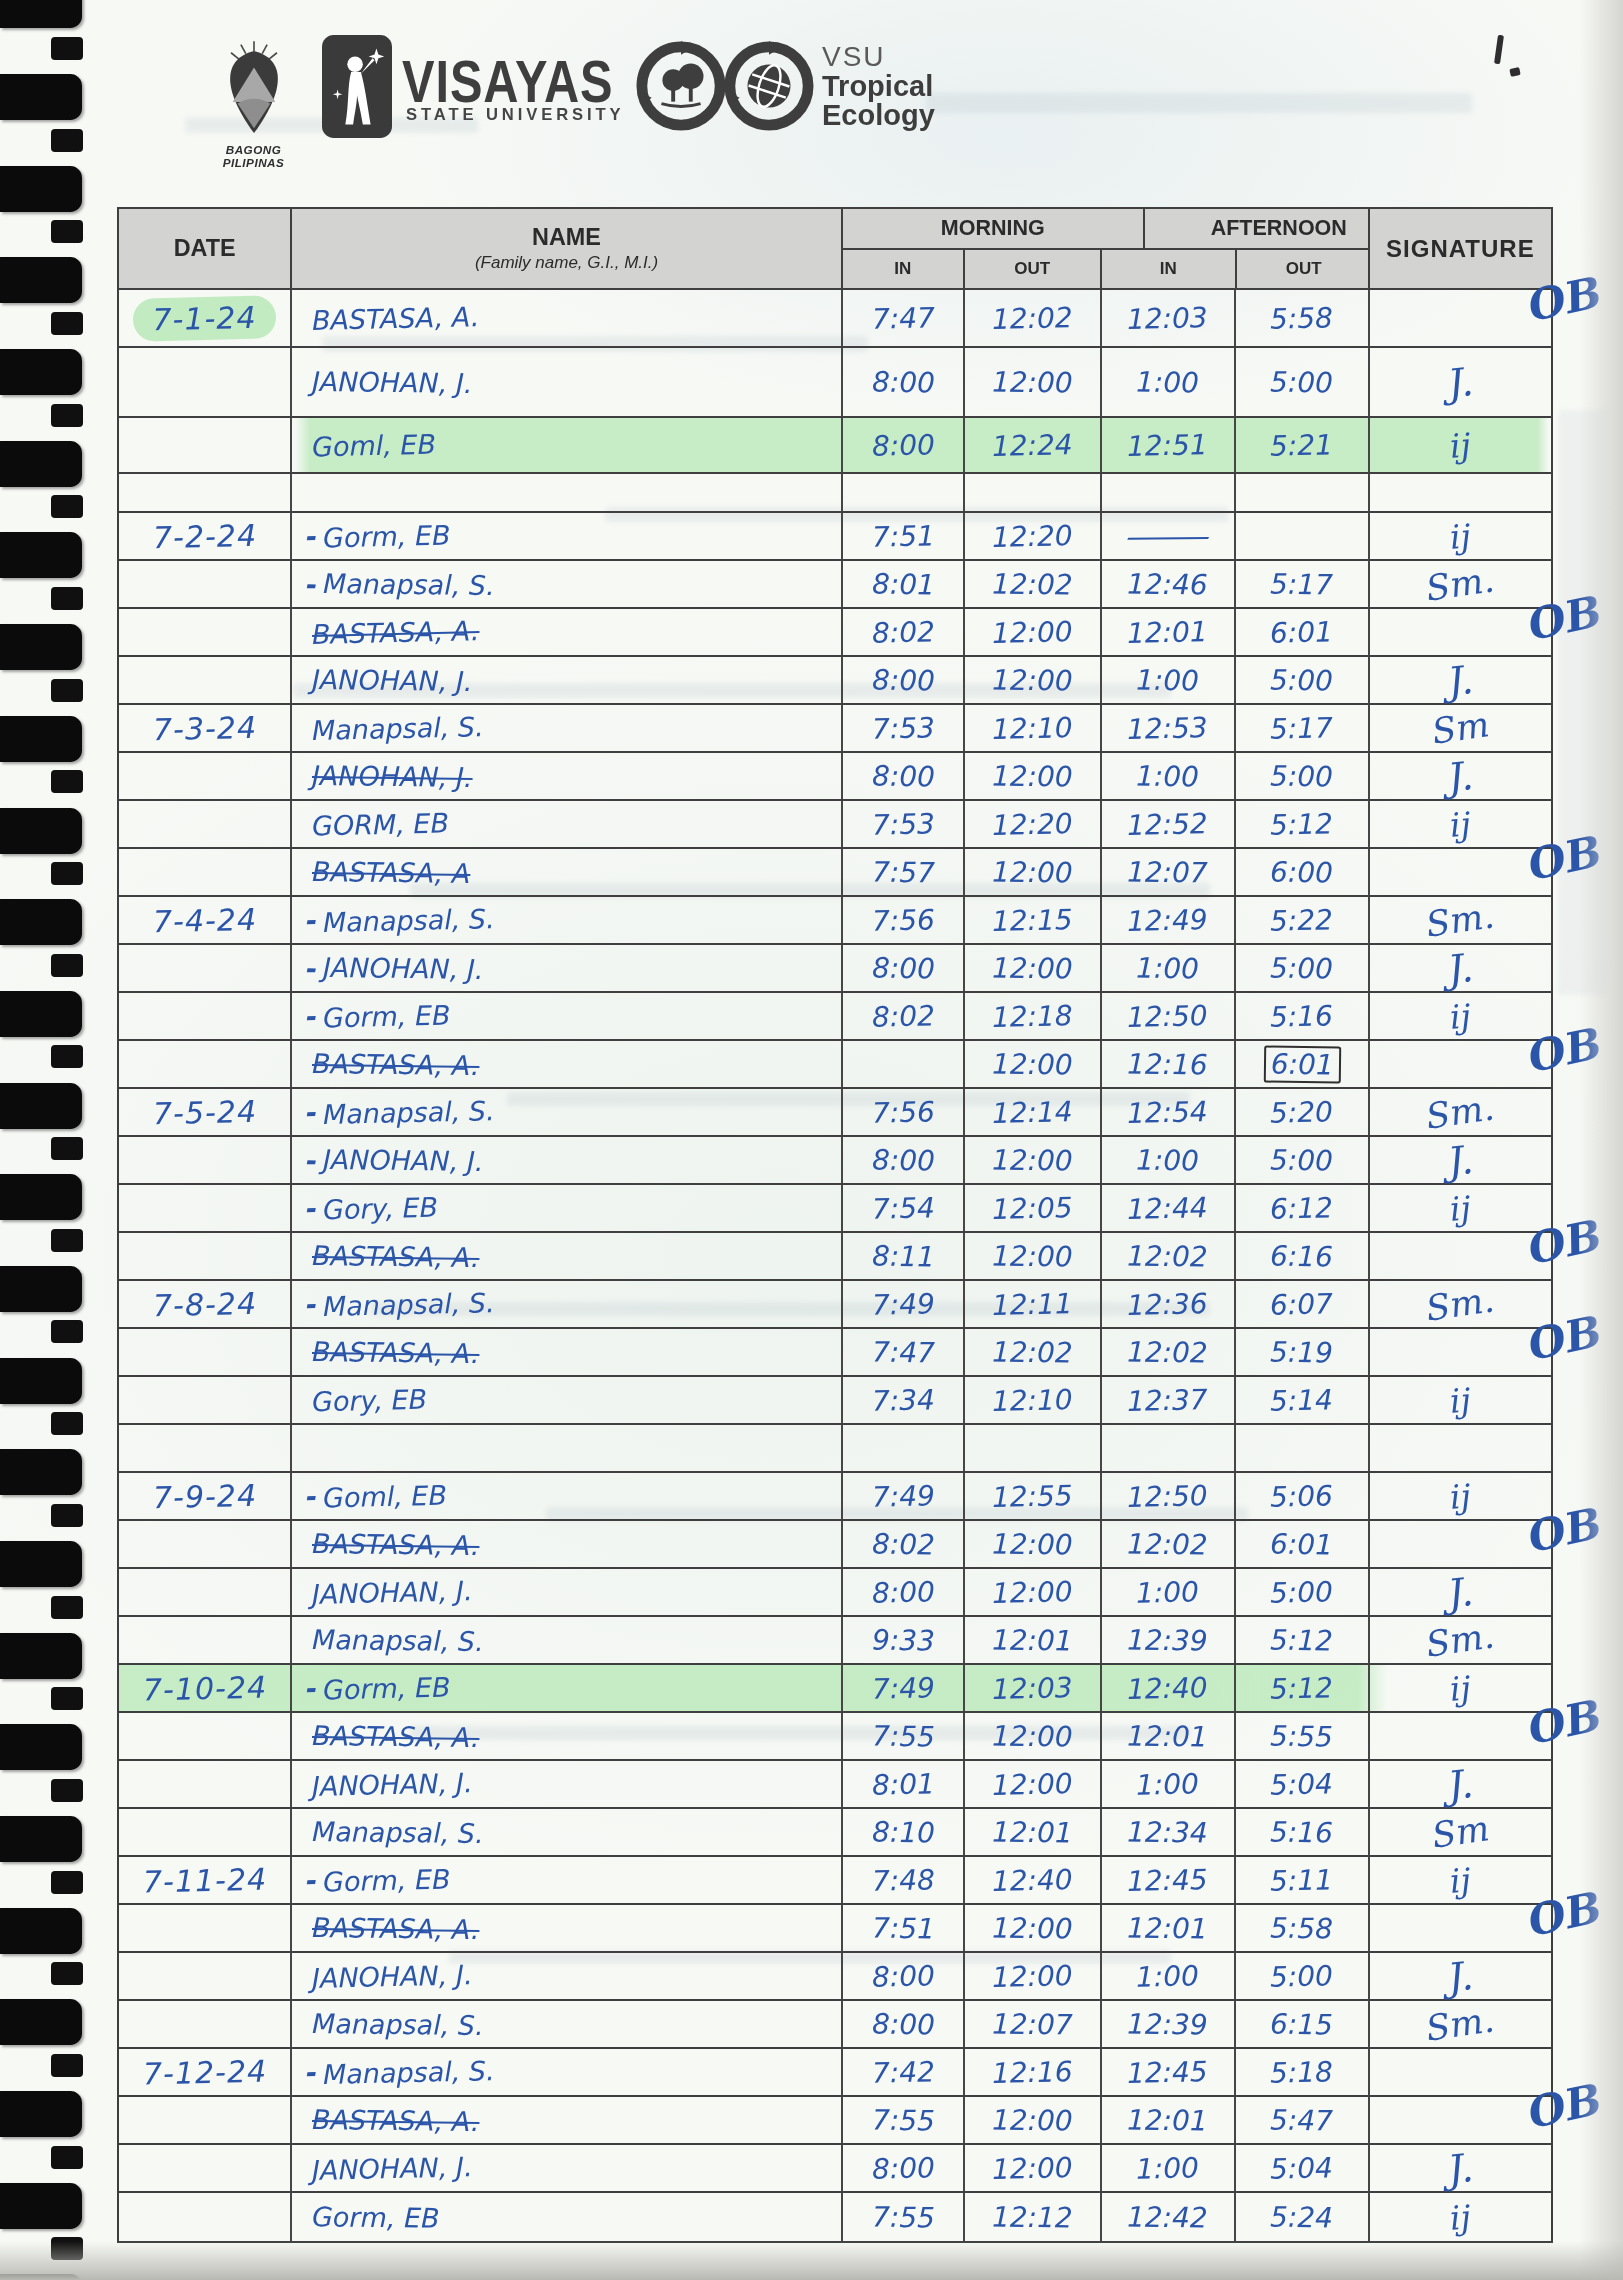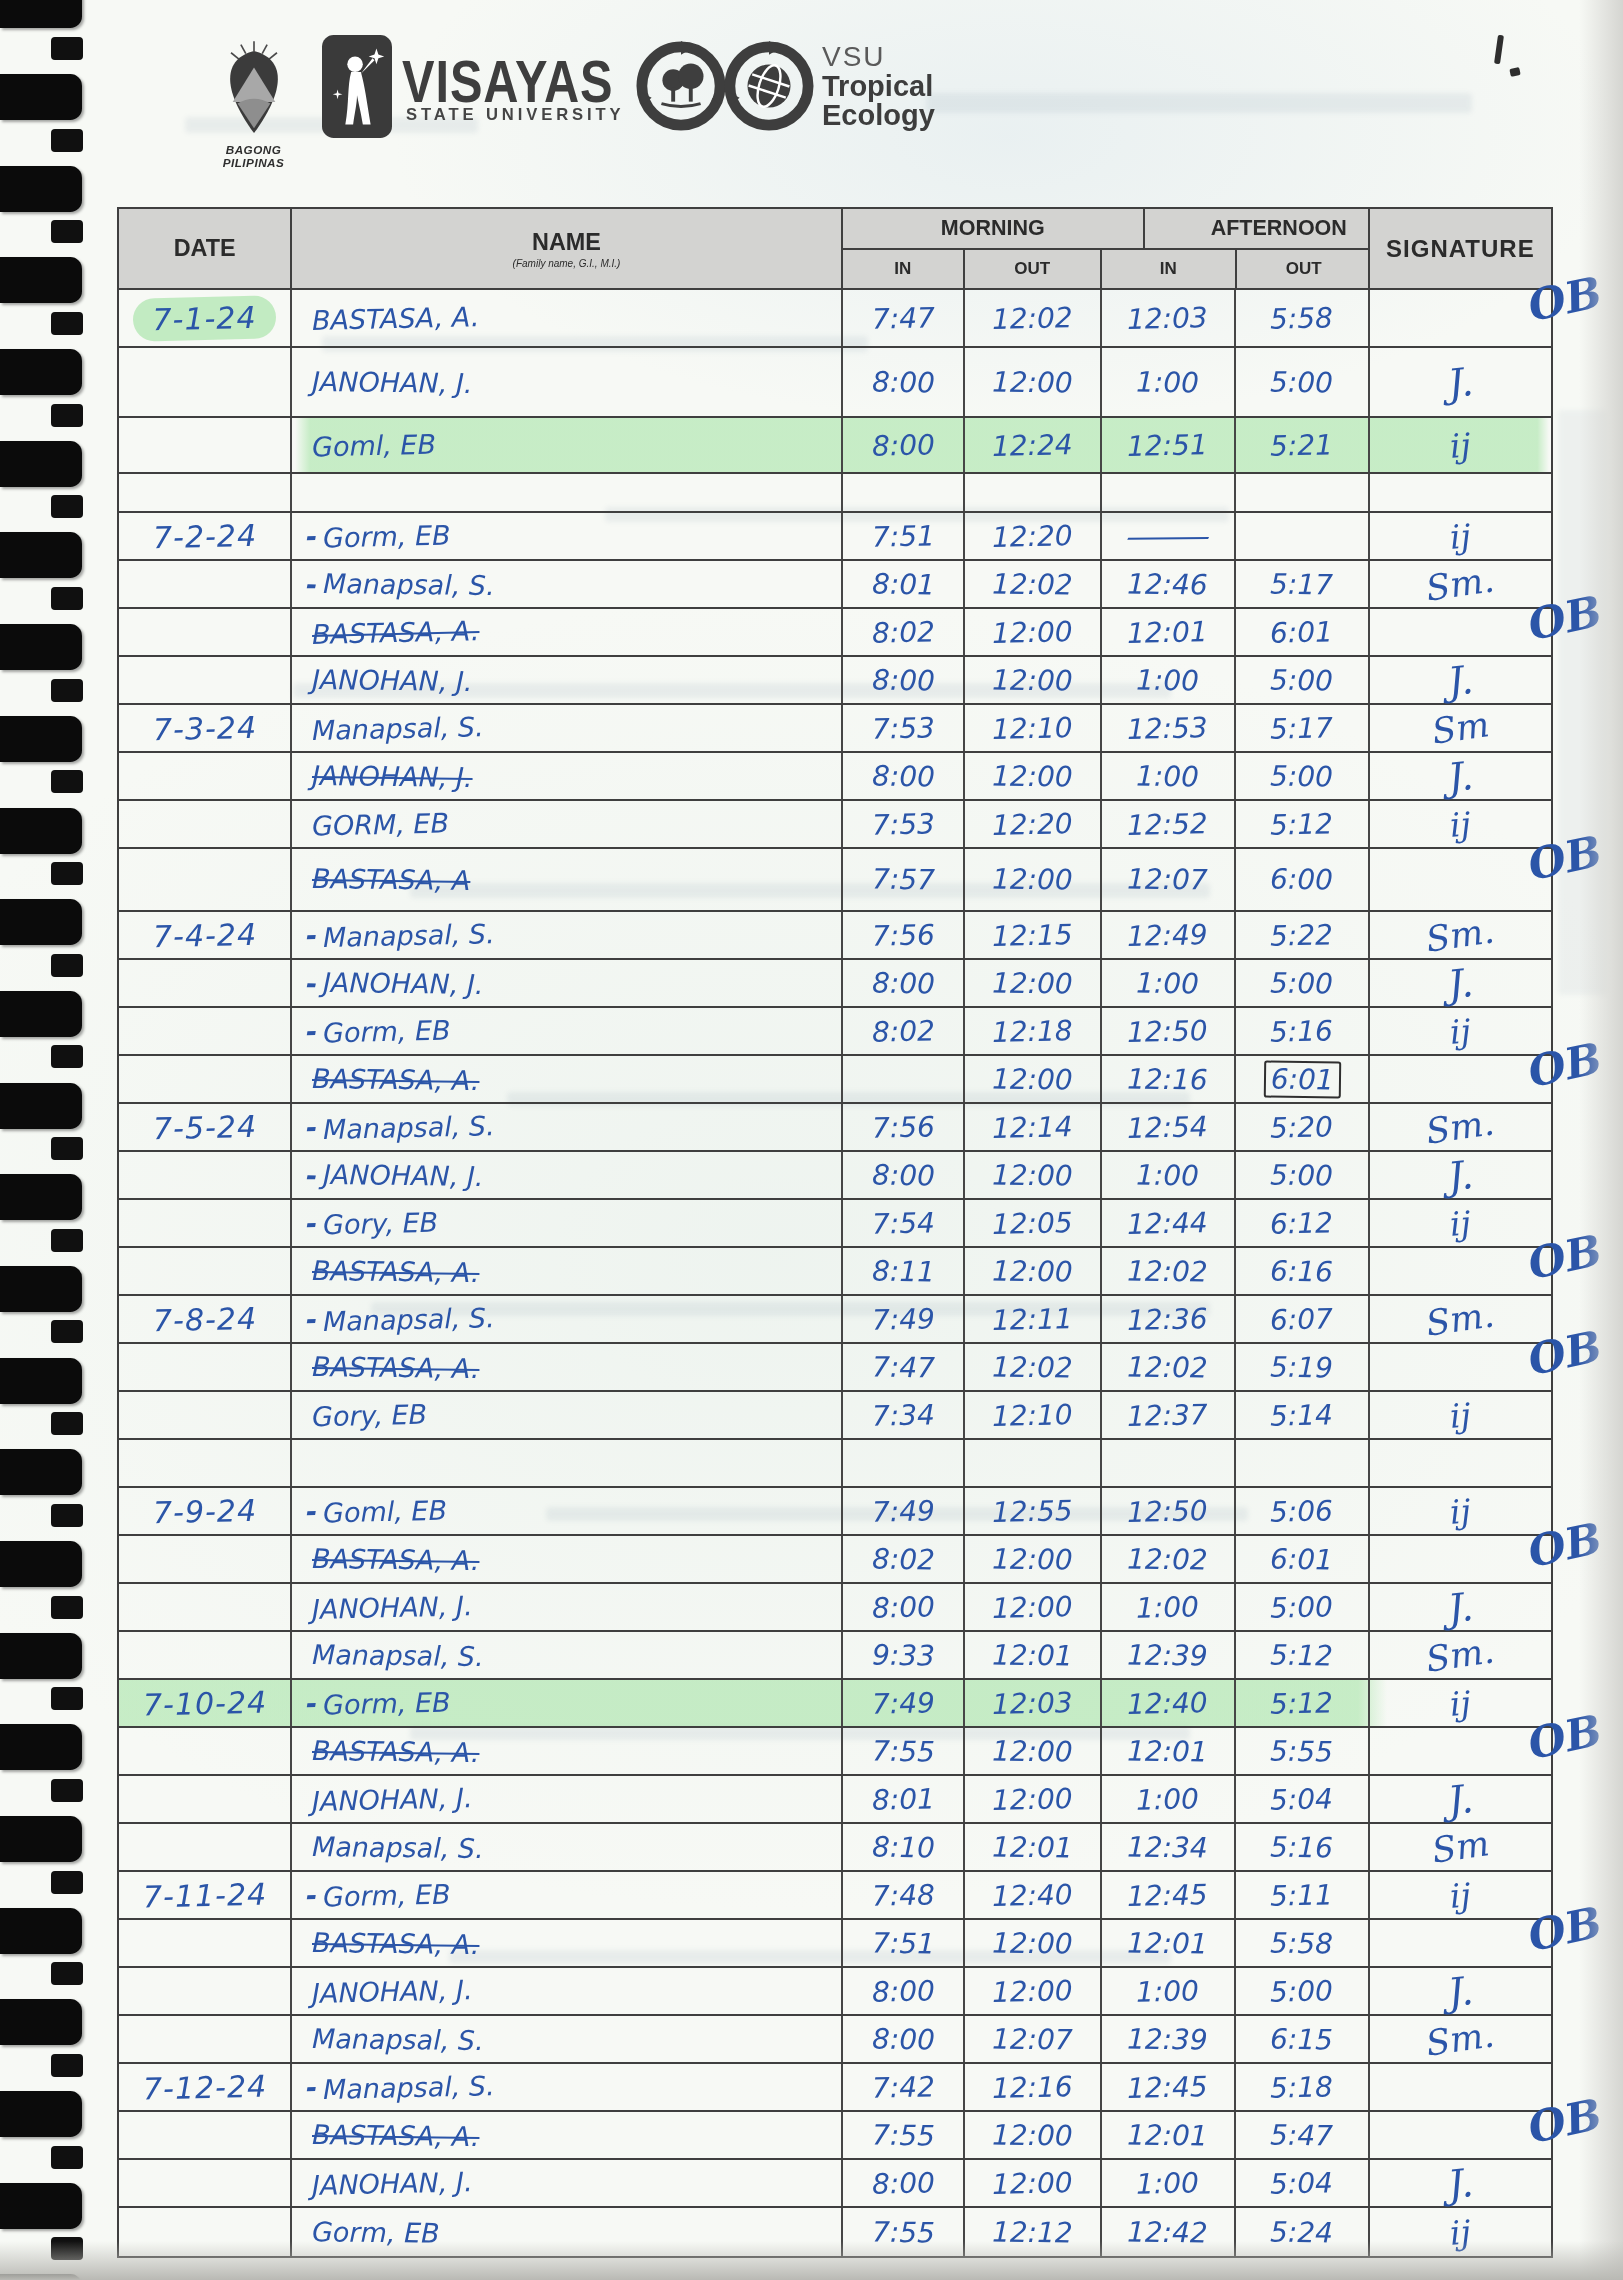--- a/index.html
+++ b/index.html
@@ -43,21 +43,21 @@
   .h-mid{width:527px;padding:0;}
   .h-sig{width:182px;font-size:24px;letter-spacing:1px;}
   .h-top{display:flex;width:100%;height:39px;border-bottom:2px solid #3f3f3f;}
   .h-top div{flex:none;display:flex;align-items:center;justify-content:center;font-size:21.5px;font-weight:bold;box-sizing:border-box;}
   .h-morning{width:302px;border-right:2px solid #3f3f3f;}
   .h-afternoon{width:268px;}
   .h-bot{display:flex;width:100%;height:38px;}
   .h-bot div{flex:none;display:flex;align-items:center;justify-content:center;font-size:17px;font-weight:bold;box-sizing:border-box;border-right:2px solid #3f3f3f;}
   .h-bot div:last-child{border-right:none;}
   .w-min{width:122px}.w-mout{width:137px}.w-ain{width:135px}.w-aout{width:134px}
-  .h-name .sub{font-weight:normal;font-style:italic;font-size:10px;margin-top:2px;}
+  .h-name .sub{font-weight:normal;font-style:italic;font-size:17px;margin-top:2px;}
   
   .row{display:flex;border-bottom:2px solid #3f3f3f;box-sizing:border-box;position:relative;}
   .row:last-child{border-bottom:none;}
   .cell{box-sizing:border-box;border-right:2px solid #464646;display:flex;align-items:center;overflow:visible;}
   .cell:last-child{border-right:none;}
   .c-date{width:174px;justify-content:center;}
   .c-name{width:553px;justify-content:flex-start;padding-left:13.7px;}
   .c-min{width:122px;justify-content:center;}
   .c-mout{width:137px;justify-content:center;}
   .c-ain{width:135px;justify-content:center;}
@@ -441,21 +441,21 @@
     <div class="cell c-ain">
       <span class="hw">12:52</span>
     </div>
     <div class="cell c-aout">
       <span class="hw">5:12</span>
     </div>
     <div class="cell c-sig">
       <span class="sig s-ij">ij</span>
     </div>
   </div>
-        <div class="row" style="height: 63px;">
+        <div class="row" style="height: 48px;">
     <div class="cell c-date">
       <span class="hw d-date"></span>
     </div>
     <div class="cell c-name">
       <span class="hw d-dash"></span>
       <span class="hw d-name strike">BASTASA, A</span>
     </div>
     <div class="cell c-min">
       <span class="hw">7:57</span>
     </div>

